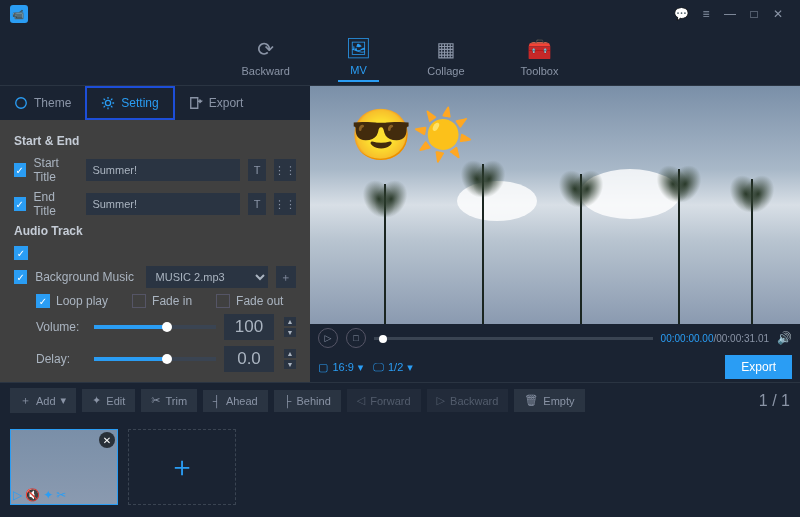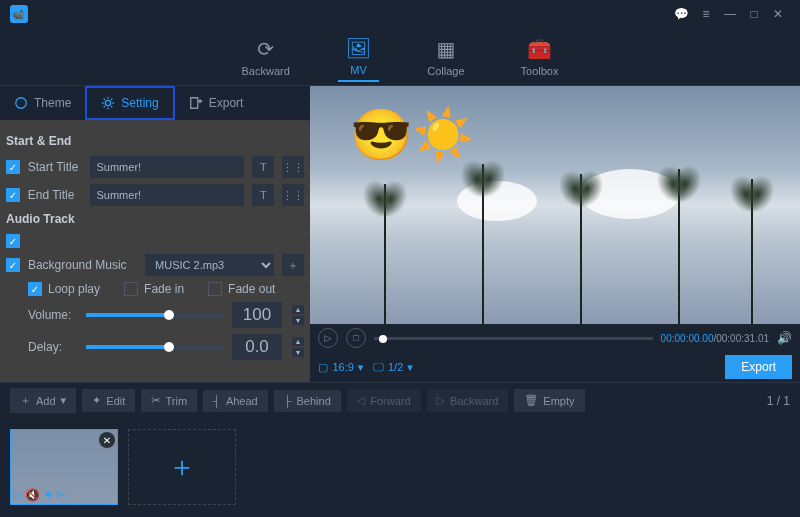--- a/index.html
+++ b/index.html
@@ -13,21 +13,21 @@
 .navitem{display:flex;flex-direction:column;align-items:center;gap:4px;cursor:pointer;color:#8a94a6;padding:4px 8px}
 .navitem.active{color:#2a9df4;border-bottom:2px solid #2a9df4}
 .navitem .icon{font-size:20px}
 .navitem .lbl{font-size:11px}
 .main{display:flex;height:296px}
 .leftpane{width:310px;background:#404040;display:flex;flex-direction:column}
 .tabs{display:flex;height:34px;background:#1a2332}
 .tab{padding:8px 14px;display:flex;align-items:center;gap:6px;cursor:pointer;color:#8a94a6;font-size:12px}
 .tab.active{border:2px solid #1d4ed8;color:#2a9df4}
 .tab svg{width:14px;height:14px}
-.panel{padding:8px 6px;overflow-y:auto}
+.panel{padding:8px 14px;overflow-y:auto}
 .sectionhdr{font-size:12px;color:#c5ccd6;margin:6px 0 8px 0;font-weight:bold}
 .row{display:flex;align-items:center;gap:8px;margin:6px 0}
 .chk{width:14px;height:14px;border:1px solid #2a9df4;background:#2a9df4;display:flex;align-items:center;justify-content:center;color:#fff;font-size:10px;cursor:pointer}
 .chk.empty{background:transparent;border-color:#556}
 .txtbox{flex:1;background:#2a3442;border:none;padding:4px 6px;color:#aab4c0;font-size:11px;height:22px}
 .iconbtn{width:22px;height:22px;background:#2a3442;display:flex;align-items:center;justify-content:center;cursor:pointer;color:#8a94a6;font-size:11px}
 .select{background:#2a3442;border:none;color:#aab4c0;font-size:11px;padding:3px 6px;width:130px;height:22px;cursor:pointer}
 .slider{flex:1;height:4px;background:#3a4452;position:relative;cursor:pointer}
 .slider .fill{position:absolute;height:100%;background:#2a9df4;left:0}
 .slider .thumb{position:absolute;width:10px;height:10px;background:#fff;border-radius:50%;top:-3px;transform:translateX(-50%)}
@@ -47,21 +47,21 @@
 .timeline{flex:1;height:3px;background:#3a4452;position:relative;cursor:pointer}
 .timeline .dot{position:absolute;width:8px;height:8px;background:#fff;border-radius:50%;top:-2px;left:5px}
 .ptime{font-size:10px;color:#2a9df4}
 .ptime .dur{color:#8a94a6}
 .pcontrols2{height:30px;background:#1a2332;display:flex;align-items:center;padding:0 8px;gap:10px}
 .ratiobtn{color:#2a9df4;font-size:11px;cursor:pointer;display:flex;align-items:center;gap:4px}
 .exportbtn{margin-left:auto;background:#2a9df4;color:#fff;padding:5px 16px;font-size:12px;cursor:pointer;border:none}
 .toolbar{height:36px;background:#1a2332;display:flex;align-items:center;padding:0 10px;gap:6px;border-top:1px solid #2a3442}
 .tbtn{background:#2a3442;padding:5px 10px;display:flex;align-items:center;gap:5px;cursor:pointer;font-size:11px;color:#8a94a6}
 .tbtn.disabled{opacity:.5}
-.pagecount{margin-left:auto;font-size:12px;color:#8a94a6}
+.pagecount{margin-left:auto;font-size:16px;color:#8a94a6}
 .thumbstrip{height:98px;background:#1a2332;display:flex;align-items:center;padding:10px;gap:10px}
 .thumb-item{width:108px;height:76px;border:1px solid #2a9df4;background:linear-gradient(#7a8fa8,#8a9ab0);position:relative;cursor:pointer}
 .thumb-item .close{position:absolute;top:2px;right:2px;width:16px;height:16px;background:#000a;border-radius:50%;color:#fff;font-size:10px;display:flex;align-items:center;justify-content:center}
 .thumb-item .icons{position:absolute;bottom:2px;left:2px;display:flex;gap:3px}
 .thumb-item .icons span{color:#2a9df4;font-size:12px}
 .addslot{width:108px;height:76px;border:1px dashed #3a4452;display:flex;align-items:center;justify-content:center;cursor:pointer;color:#2a9df4;font-size:28px}
 </style>
 </head>
 <body>
 

